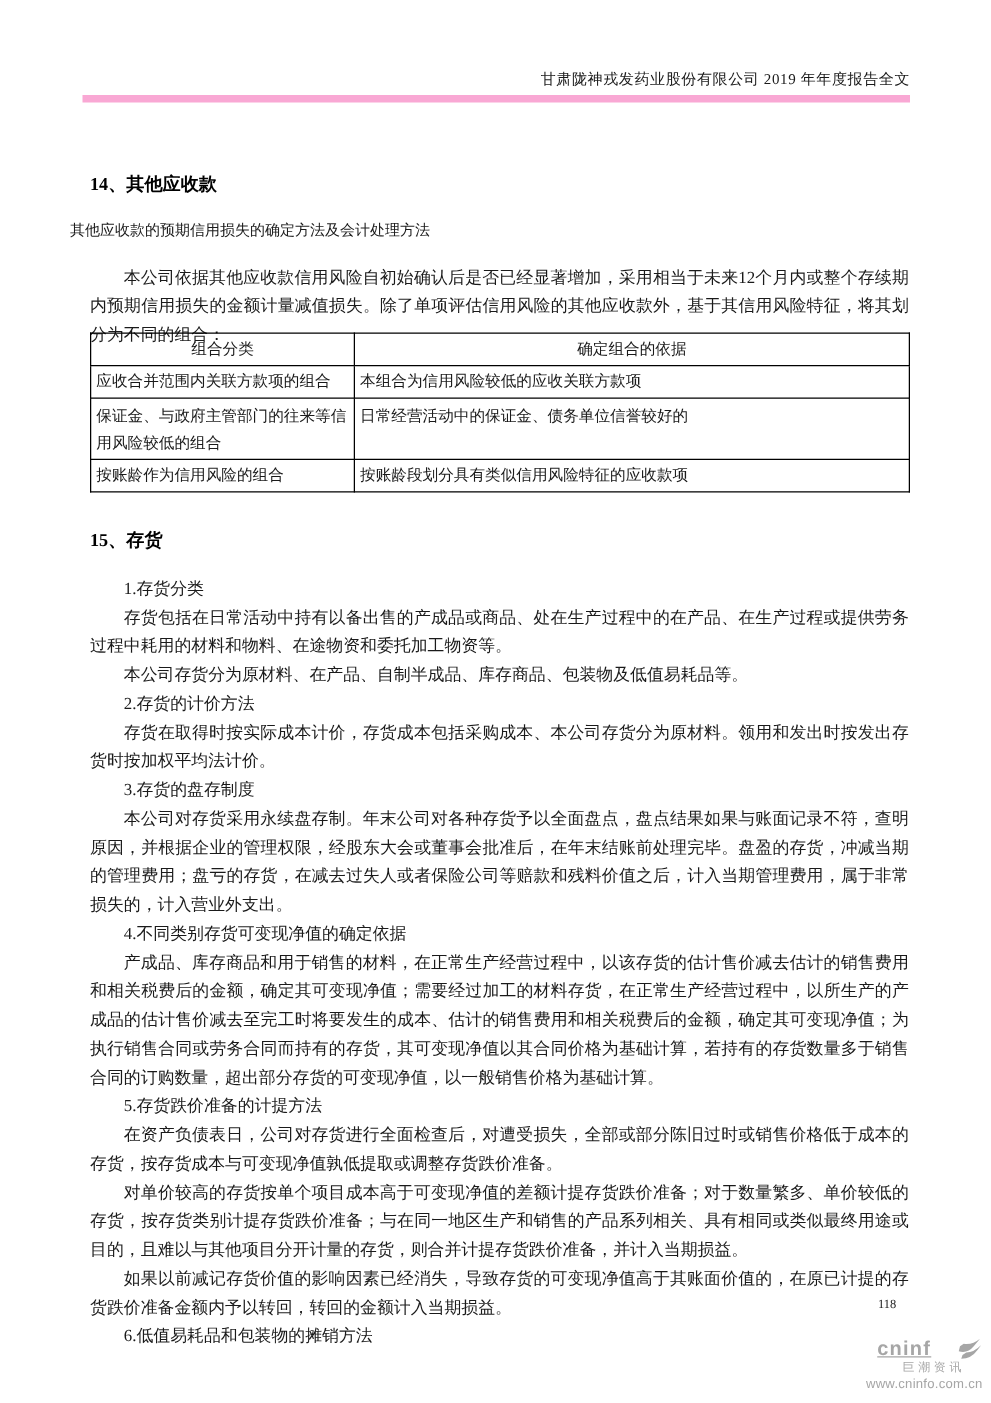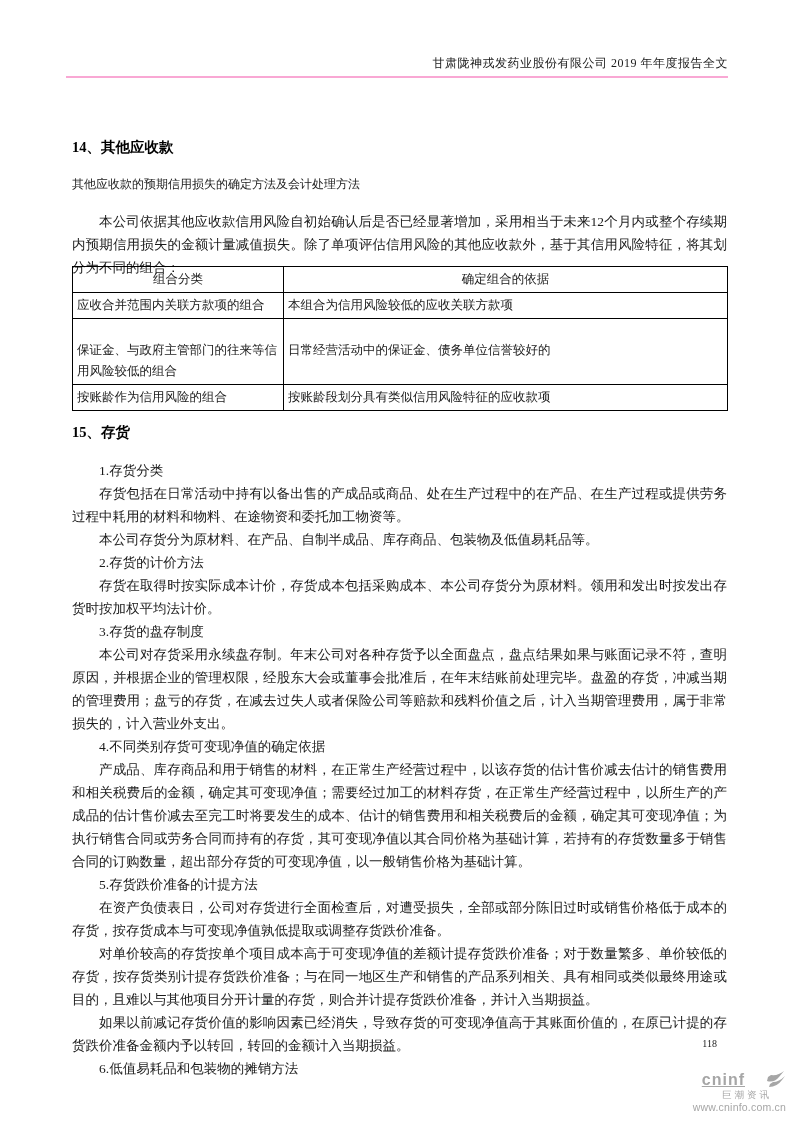--- a/index.html
+++ b/index.html
@@ -15,35 +15,35 @@
   }
   .page-header {
     position: absolute;
     top: 55px;
     left: 66px;
     right: 65px;
     text-align: right;
     font-size: 12px;
     letter-spacing: 0.5px;
     padding-bottom: 4px;
-    border-bottom: 2px solid #f9a8d4;
+    border-bottom: 6px solid #f9a8d4;
     color: #1a1a1a;
   }
   .sec-heading {
     position: absolute;
     left: 72px;
     font-size: 14.5px;
     font-weight: bold;
     color: #000;
   }
   #sec14-heading { top: 138px; }
   #sec15-heading { top: 423px; }
   .sub-heading {
     position: absolute;
-    left: 72px;
+    left: 56px;
     top: 176px;
     font-size: 12px;
     color: #1a1a1a;
   }
   .intro-para {
     position: absolute;
     left: 72px;
     top: 198px;
     width: 655px;
     font-size: 13.5px;
@@ -66,21 +66,21 @@
   table.portfolio th, table.portfolio td {
     border: 1.8px solid #000;
     padding: 2px 4px;
     line-height: 21px;
     font-weight: normal;
     vertical-align: middle;
   }
   table.portfolio th { text-align: center; height: 24px; }
   table.portfolio td { text-align: left; }
   table.portfolio col.c1 { width: 211px; }
-  table.portfolio tr.tall td { height: 46px; vertical-align: top; padding-top: 21px; }
+  table.portfolio tr.tall td { height: 46px; vertical-align: top; padding-top: 4px; }
   .body-block {
     position: absolute;
     left: 72px;
     top: 459px;
     width: 655px;
     font-size: 13.5px;
     line-height: 23px;
     text-align: justify;
     color: #1a1a1a;
   }

